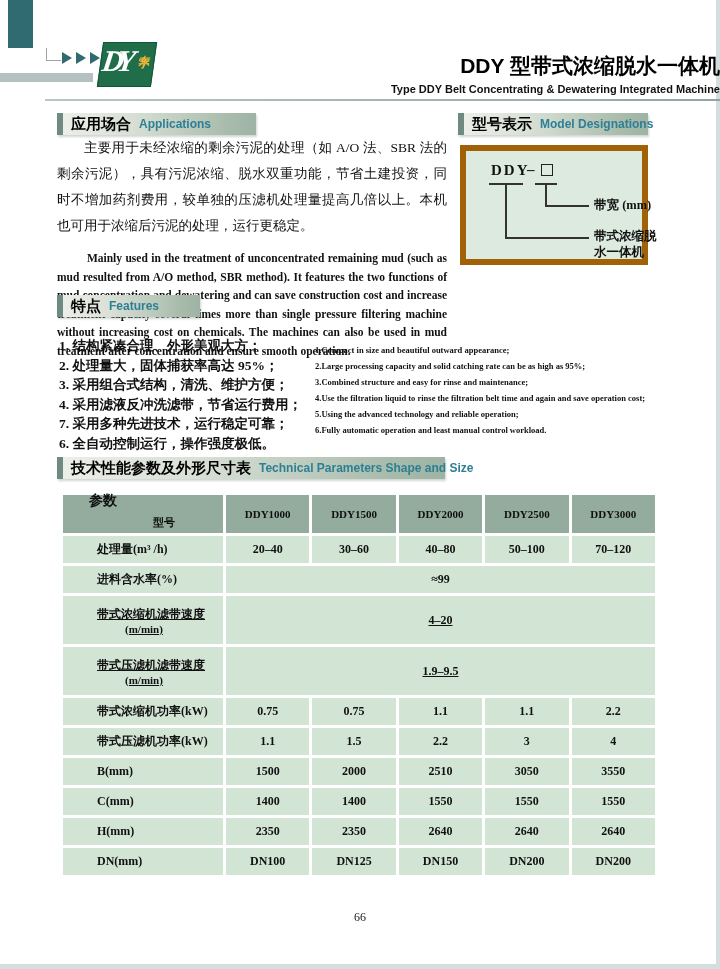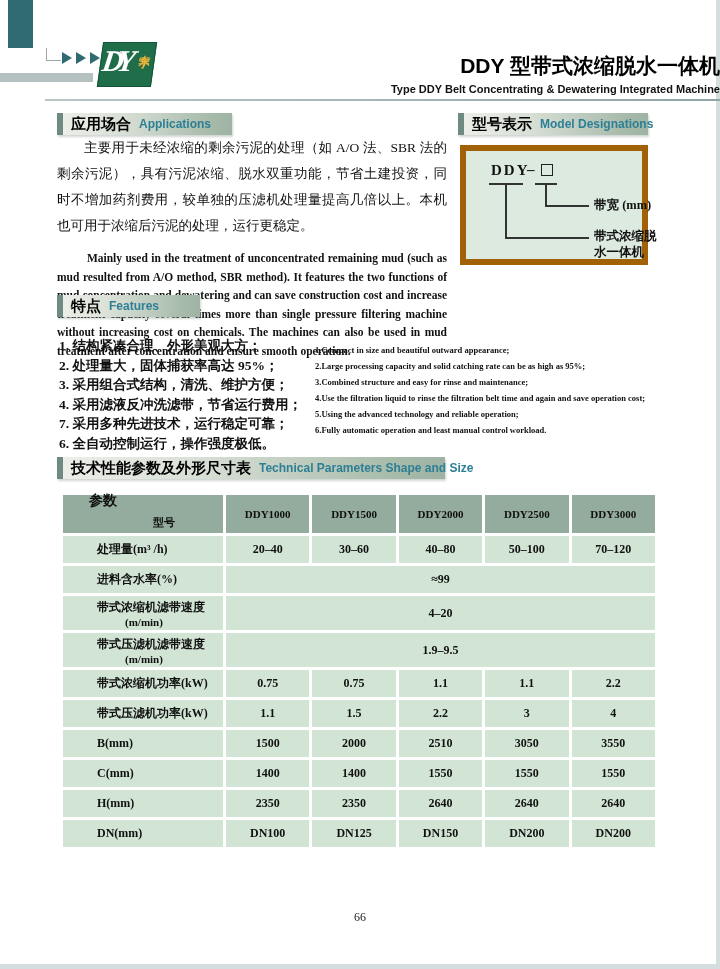--- a/index.html
+++ b/index.html
@@ -65,36 +65,36 @@
   .l-v2 { left:79px; top:32px; width:2px;  height:24px; }
   .l-h2 { left:79px; top:54px; width:44px; height:2px; }
   .m-lbl { font-size:12.5px; font-weight:600; white-space:nowrap; }
   .m-w  { left:128px; top:46px; }
   .m-m1 { left:128px; top:77px; }
   .m-m2 { left:128px; top:93px; }
 
   
   .features { left:57px; top:295px; width:720px; }
   .sec-bar.features-bar { width:143px; }
-  .sec-bar.applications-bar { width:175px; }
+  .sec-bar.applications-bar { width:199px; }
   .sec-bar.model-bar { width:190px; }
   .sec-bar.tech-bar { width:388px; }
   .feat-cn { position:absolute; left:2px; top:41px; list-style:none; font-size:13.5px;
              line-height:19.5px; font-weight:600; white-space:nowrap; }
   .feat-en { position:absolute; left:258px; top:47px; list-style:none; font-size:8.5px;
              line-height:16px; font-weight:600; white-space:nowrap; }
 
   
   .tech { left:57px; top:457px; width:601px; }
   table.params { margin-top:13px; margin-left:3px; border-collapse:separate; border-spacing:3px;
                  background:#fff; table-layout:fixed; width:598px; }
   table.params th { background:#93ac9d; font-size:11px; font-weight:bold; height:38px; color:#101010; }
   table.params td { background:#d2e5d5; font-size:12px; font-weight:600; text-align:center; height:27px; }
   table.params td.lbl { text-align:left; padding-left:34px; }
-  table.params tr.tall td { height:34px; }
+  table.params tr.tall td { height:48px;text-decoration:underline; }
   td.lbl .l2 { display:block; text-align:left; padding-left:28px; font-size:11px; }
   th.corner { position:relative; width:160px;
     background-image:linear-gradient(to bottom right,
       transparent calc(50% - 1px), #f2f5f1 calc(50% - 1px),
       #f2f5f1 calc(50% + 1px), transparent calc(50% + 1px)); }
   th.corner .c-top { position:absolute; top:20px; right:48px; font-size:11px; }
   th.corner .c-bottom { position:absolute; bottom:23px; left:26px; font-size:14px; }
 
   .page-number { position:absolute; left:0; top:910px; width:720px; text-align:center;
                  font-size:12px; color:#222; }

